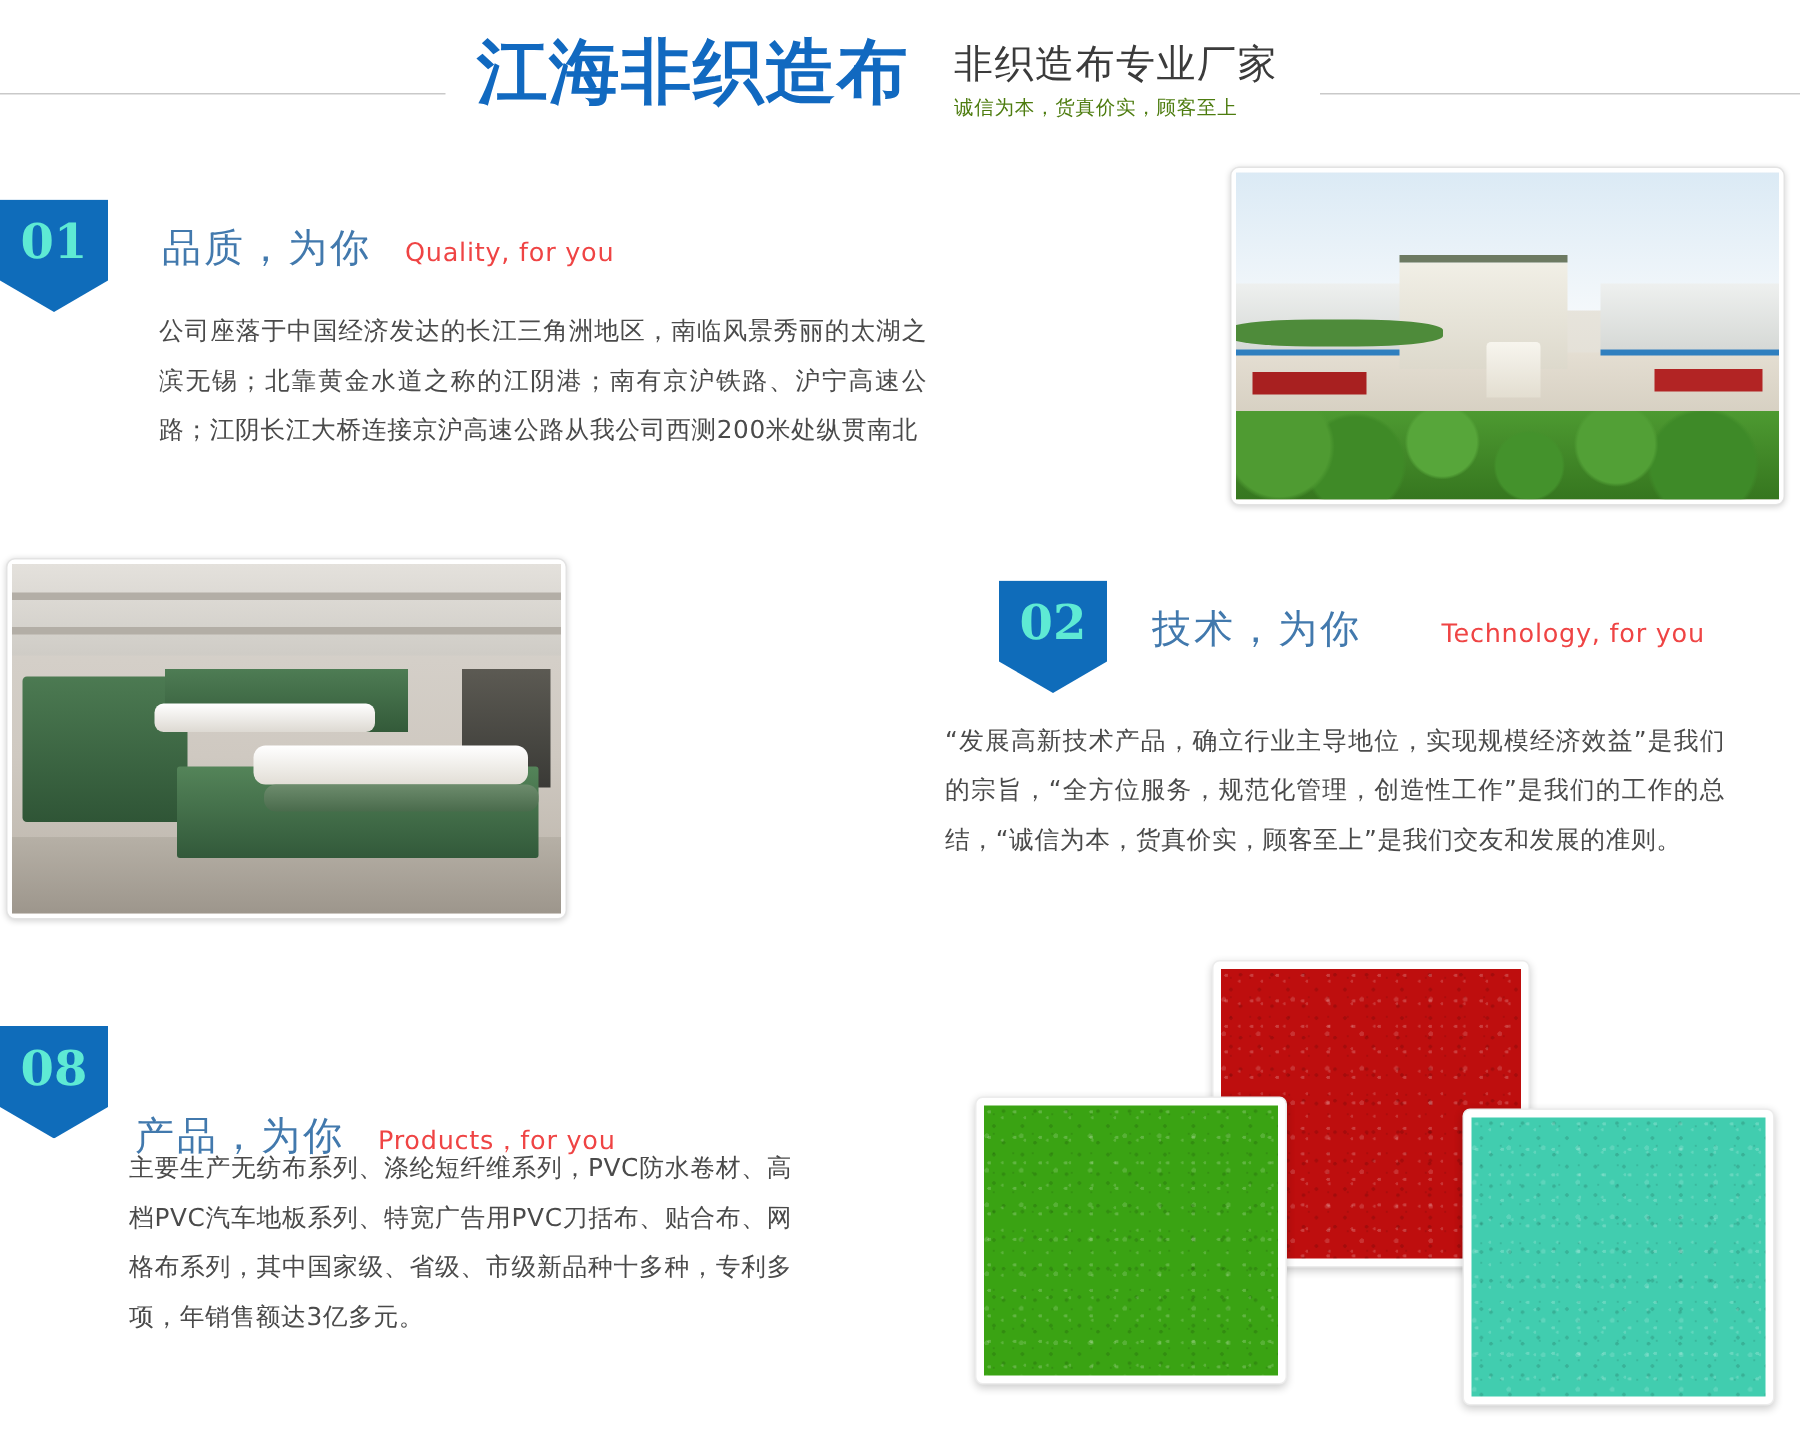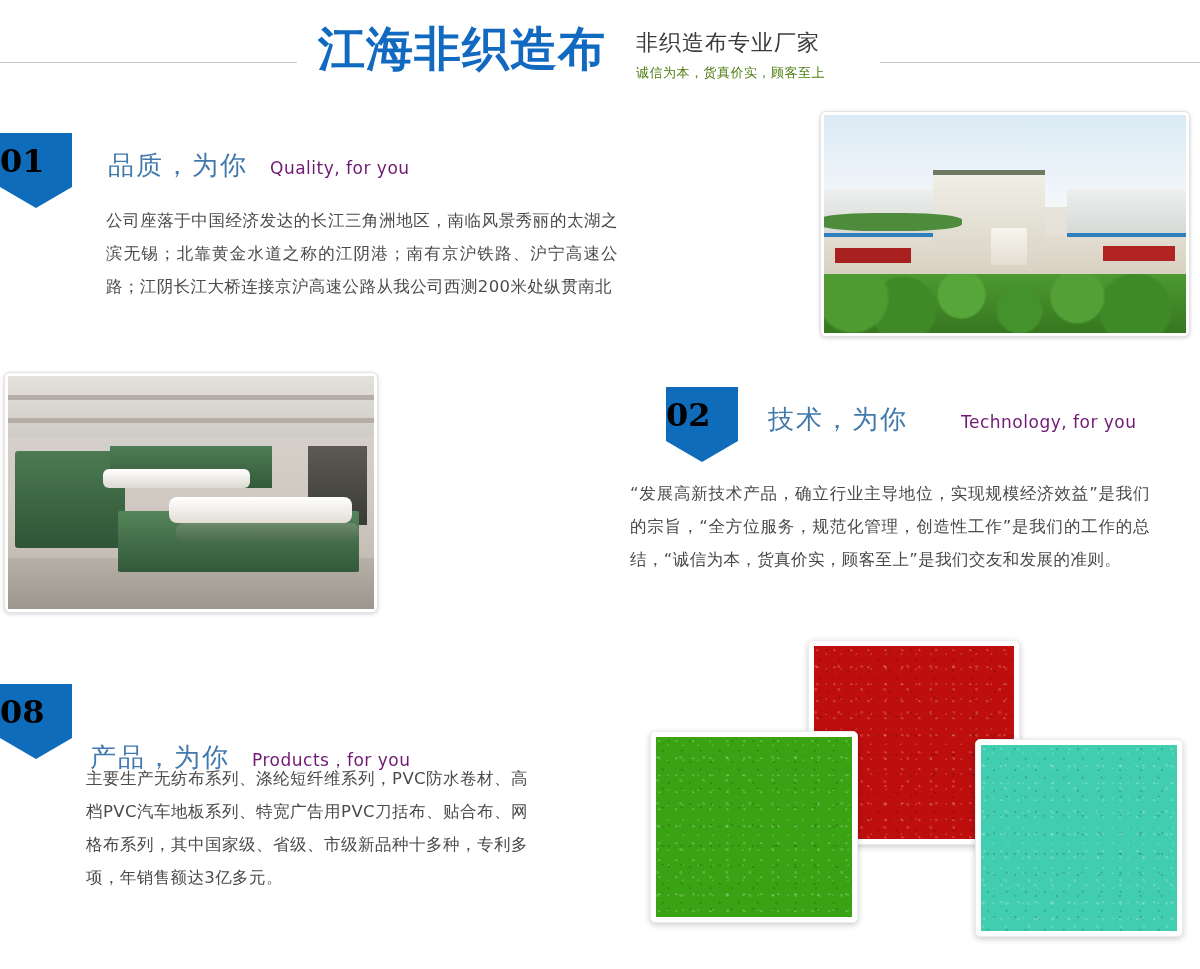--- a/index.html
+++ b/index.html
@@ -17,48 +17,48 @@
   .hdr-line.left  { left: 0px;   width: 297px; }
   .hdr-line.right { left: 880px; width: 320px; }
   .brand {
     position: absolute; left: 318px; top: 20px;
     font-size: 47px; line-height: 58px; font-weight: bold;
     color: #1169c0; letter-spacing: 1px;
     font-family: "DejaVu Sans", sans-serif;
   }
   .tagline-wrap { position: absolute; left: 636px; top: 28px; width: 250px; }
   .tagline-main {
-    font-size: 22px; line-height: 30px; color: #3b3b3b;
+    font-size: 26px; line-height: 30px; color: #3b3b3b;
     letter-spacing: 1px; font-family: "DejaVu Sans", sans-serif;
   }
   .tagline-sub {
     font-size: 13px; line-height: 20px; color: #4d7c0f;
     margin-top: 5px; letter-spacing: .5px;
     font-family: "DejaVu Sans", sans-serif;
   }
 
   
   .badge {
     position: absolute; width: 72px; height: 75px;
     background: #0f6cba;
     -webkit-clip-path: polygon(0 0, 100% 0, 100% 72%, 50% 100%, 0 72%);
     clip-path: polygon(0 0, 100% 0, 100% 72%, 50% 100%, 0 72%);
-    color: #000000; font-size: 32px; font-weight: bold;
-    text-align: left; line-height: 56px;
+    color: #5eead4; font-size: 32px; font-weight: bold;
+    text-align: center; line-height: 56px;
     font-family: "DejaVu Serif", serif;
   }
 
   
   .sec-head { position: absolute; display: flex; align-items: baseline; }
   .sec-head .cn {
     font-size: 26px; color: #4279ad; letter-spacing: 2px;
     font-family: "DejaVu Sans", sans-serif;
   }
   .sec-head .en {
-    font-size: 17px; color: #701a75; margin-left: 22px;
+    font-size: 17px; color: #ef4444; margin-left: 22px;
     letter-spacing: .5px; font-family: "DejaVu Sans", sans-serif;
   }
 
   
   .body-text {
     position: absolute; font-size: 16.5px; line-height: 33px;
     color: #4a4a4a; letter-spacing: .4px; text-align: justify;
     font-family: "DejaVu Sans", sans-serif;
   }
 

